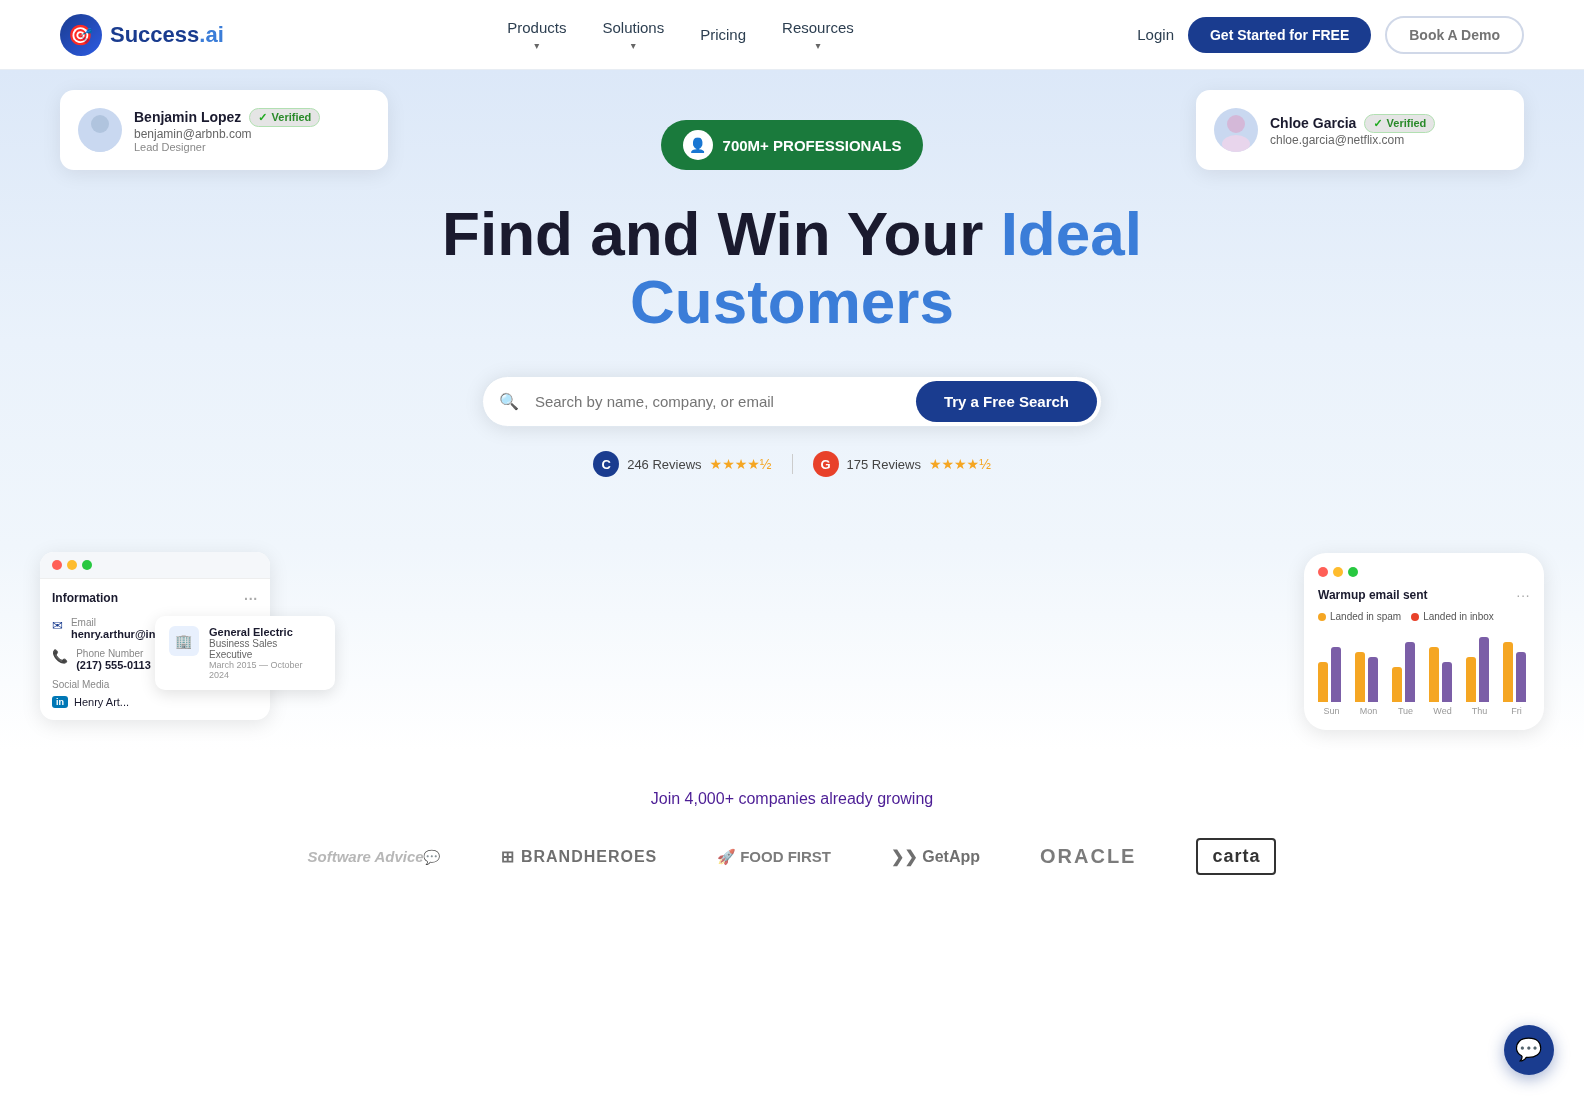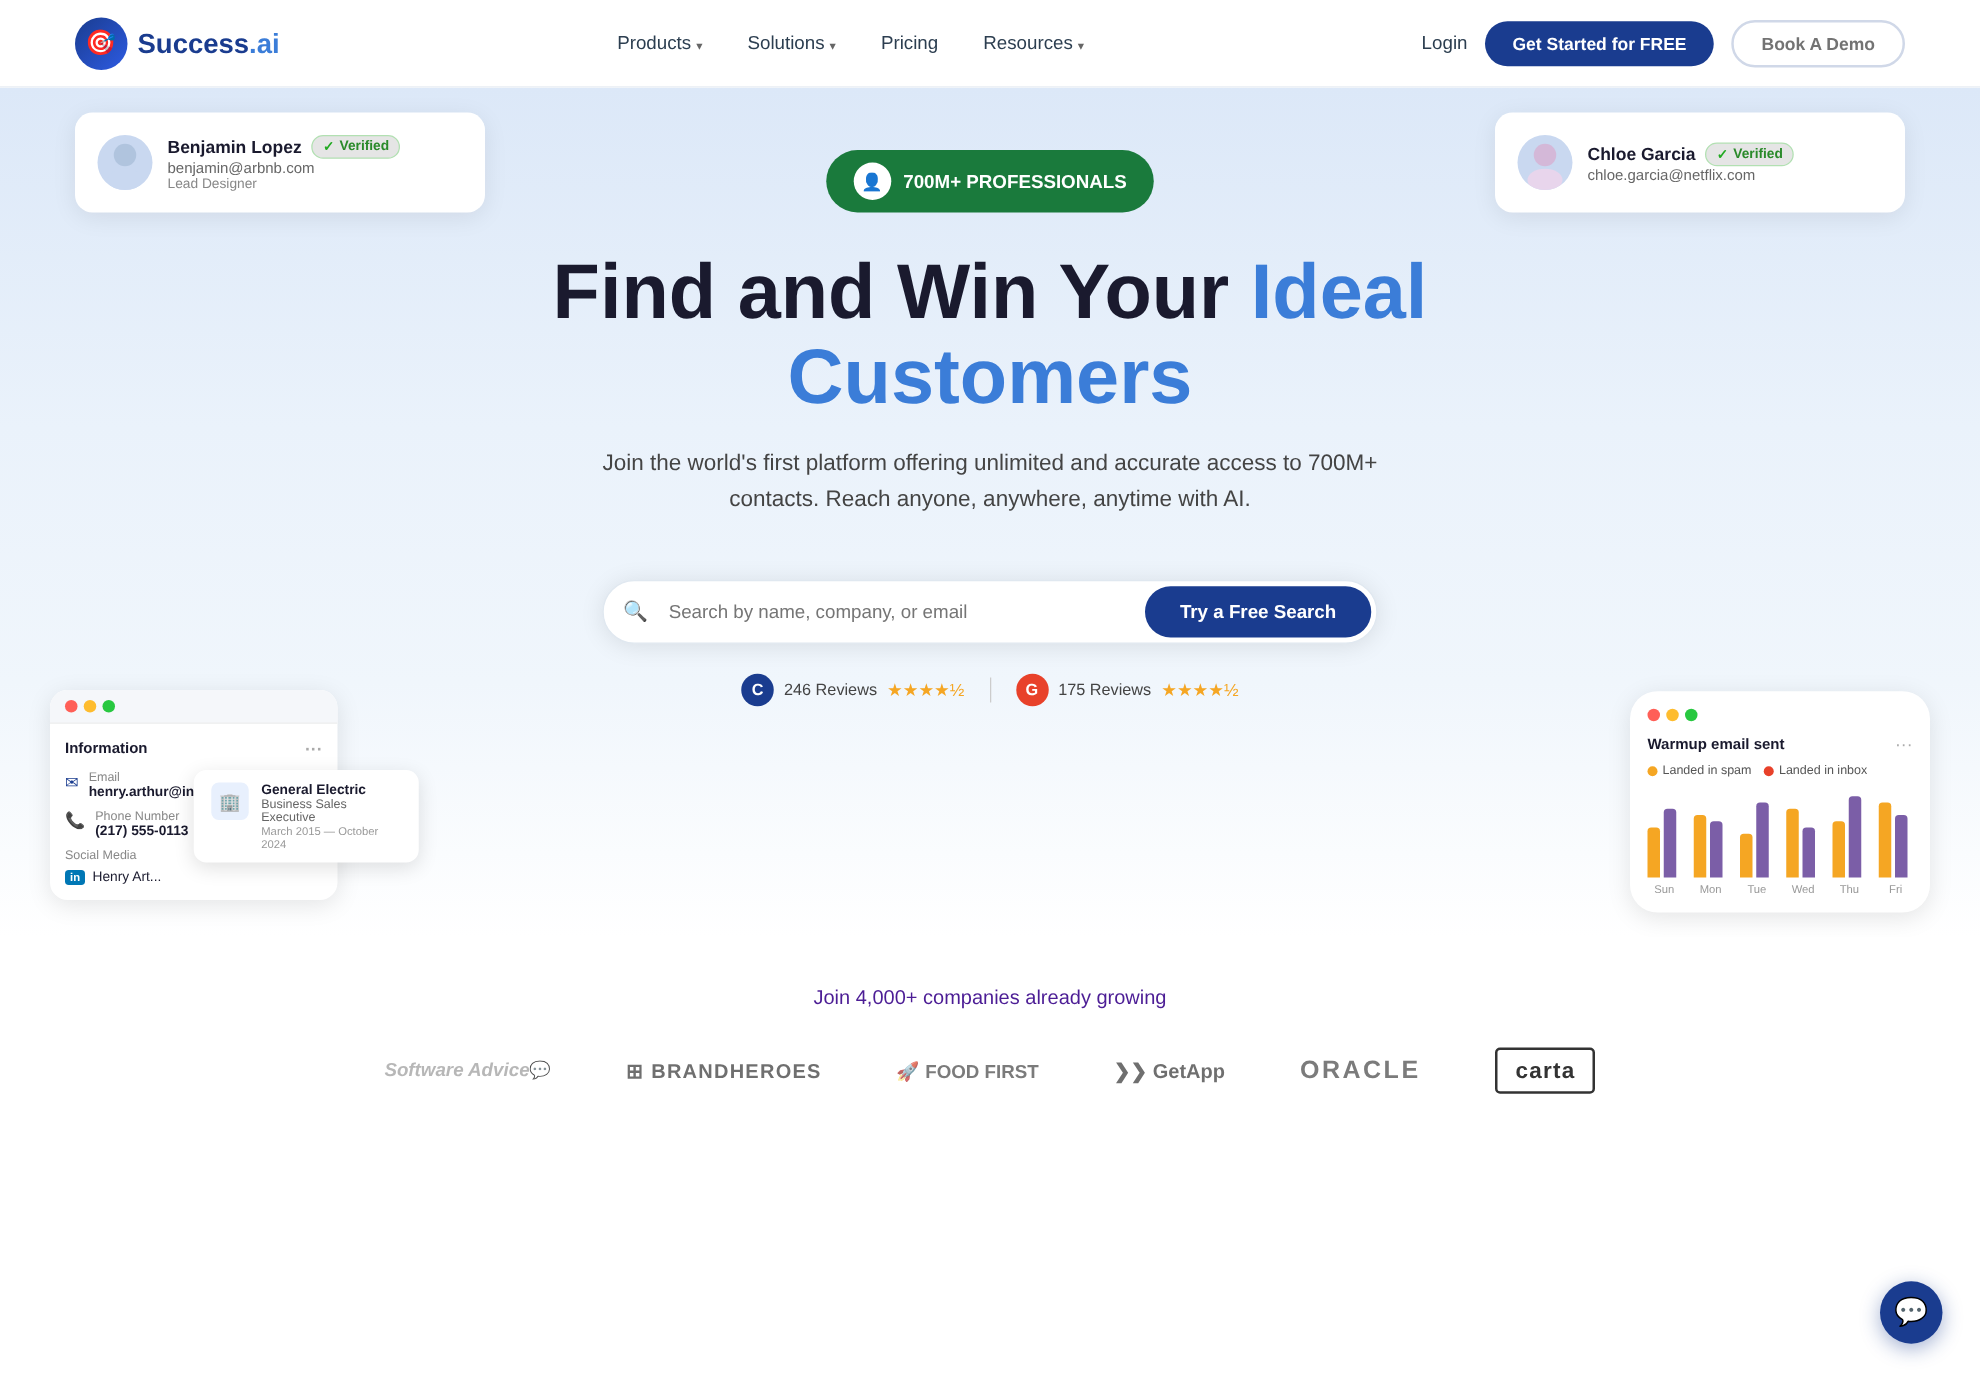--- a/index.html
+++ b/index.html
@@ -14,22 +14,22 @@
     .nav-logo { display: flex; align-items: center; gap: 8px; }
     .logo-icon {
       width: 42px; height: 42px; border-radius: 50%;
       background: linear-gradient(135deg, #1a3c8f, #2d5be3);
       display: flex; align-items: center; justify-content: center; color: #fff; font-size: 20px;
     }
     .logo-text { font-size: 22px; font-weight: 700; color: #1a1a2e; }
     .logo-text span { color: #1a3c8f; margin-top: 24px; }
     .nav-links { display: flex; align-items: center; gap: 36px; }
     .nav-link {
-      display: flex; align-items: flex-end; gap: 4px;
-      font-size: 15px; color: #2c3e50; font-weight: 500; cursor: pointer; text-decoration: none;
+      display: flex; align-items: center; gap: 4px;
+      font-size: 15px; color: #2c3e50; font-weight: 500; cursor: pointer; text-decoration: none; flex-direction: column;
     }
     .nav-link .chevron { font-size: 10px; color: #666; }
     .nav-actions { display: flex; align-items: center; gap: 14px; }
     .btn-login { font-size: 15px; color: #2c3e50; font-weight: 500; cursor: pointer; background: none; border: none; }
     .btn-get-started {
       background: #1a3c8f; color: #fff; border: none; border-radius: 50px;
       padding: 10px 22px; font-size: 14px; font-weight: 600; cursor: pointer;
     }
     .btn-book-demo {
       background: #fff; color: #737373; border: 2px solid #d0d8e8; border-radius: 50px;
@@ -274,21 +274,20 @@
         <div class="profile-email">chloe.garcia@netflix.com</div>
       </div>
     </div>
   </div>
 
   <div class="hero-text">
     <h1 class="hero-title">
       <span>Find and Win Your </span><span class="highlight">Ideal</span><br>
       <span class="highlight">Customers</span>
     </h1>
-    <p class="hero-subtitle">Join the world's first platform offering unlimited and accurate access to 700M+ contacts. Reach anyone, anywhere, anytime with AI.</p>
   </div>
 
   <div class="search-bar-wrap">
     <div class="search-bar">
       <span class="search-icon">🔍</span>
       <input class="search-input" type="text" placeholder="Search by name, company, or email" style="">
       <button class="btn-try-search">Try a Free Search</button>
     </div>
   </div>
 

